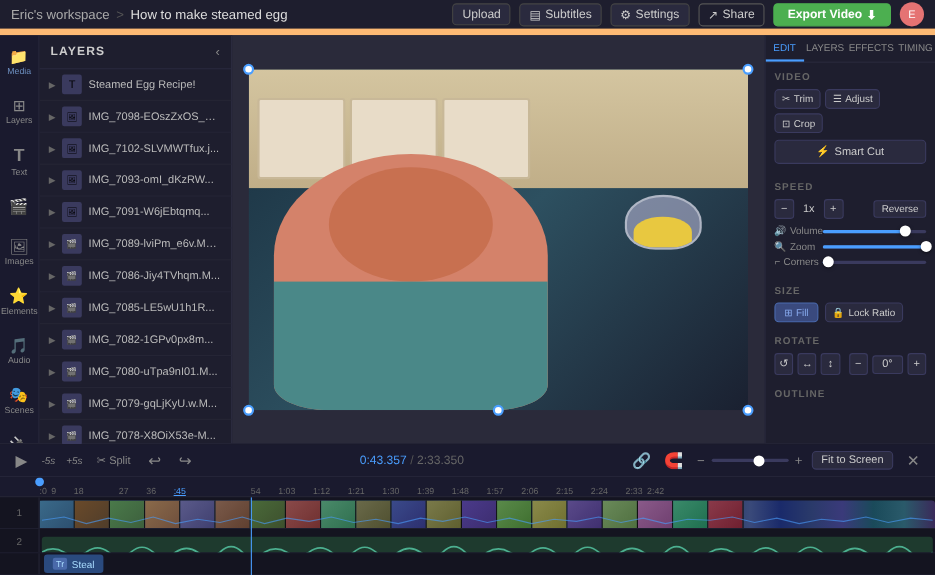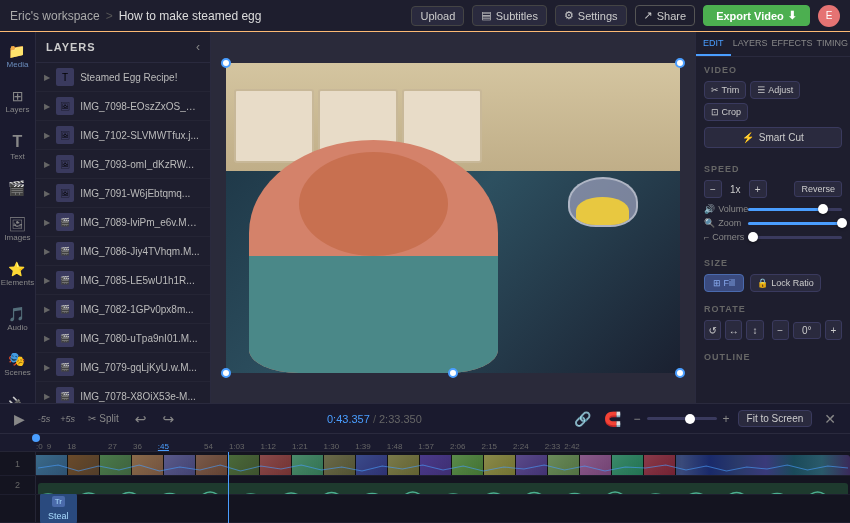--- a/index.html
+++ b/index.html
@@ -1,19 +1,19 @@
 <!DOCTYPE html>
 <html><head>
   <meta charset="utf-8">
   <style>
     * { margin: 0; padding: 0; box-sizing: border-box; }
     body { width: 850px; height: 523px; overflow: hidden; background: #1a1a2e; font-family: 'Segoe UI', Arial, sans-serif; display: flex; flex-direction: column; }
 
     
-    .topbar { height: 32px; background: #1e1e2e; display: flex; justify-content: space-between; padding: 0 10px; border-bottom: 1px solid #fdba74; flex-shrink: 0; }
+    .topbar { height: 32px; background: #1e1e2e; display: flex; justify-content: space-between; padding: 0 10px; border-bottom: 6px solid #fdba74; flex-shrink: 0; }
     .topbar-left { display: flex; align-items: center; gap: 6px; font-size: 12px; color: #aaa; }
     .topbar-left .workspace { color: #aaa; }
     .topbar-left .separator { color: #555; }
     .topbar-left .title { color: #ddd; font-weight: 500; }
     .topbar-right { display: flex; align-items: center; gap: 8px; }
     .topbar-btn { background: #2a2a3e; border: 1px solid #444; color: #ccc; font-size: 11px; padding: 3px 8px; border-radius: 4px; cursor: pointer; display: flex; align-items: center; gap: 4px; }
     .topbar-btn.export { background: #4CAF50; border-color: #4CAF50; color: white; font-weight: 600; padding: 3px 12px; }
     .topbar-btn.share { background: transparent; border: 1px solid #555; }
     .avatar { width: 22px; height: 22px; border-radius: 50%; background: #e57373; display: flex; align-items: center; justify-content: center; font-size: 10px; color: white; }
 
@@ -118,21 +118,21 @@
     .track-content { flex: 1; height: 100%; position: relative; overflow: hidden; }
 
     
     .filmstrip { height: 36px; display: flex; overflow: hidden; position: absolute; left: 0; right: 0; top: 3px; border-radius: 3px; }
 
     
     .waveform { height: 28px; position: absolute; left: 0; right: 0; top: 7px; background: #1e3a2e; border-radius: 3px; overflow: hidden; display: flex; align-items: center; }
 
     
     .timeline-label-track { height: 28px; display: flex; align-items: center; border-bottom: 1px solid #1e1e2e; }
-    .tl-label { background: #2a4a7e; border-radius: 3px; padding: 3px 8px; font-size: 9px; color: #aaddff; margin-left: 4px; display: flex; align-items: center; gap: 4px; flex-direction: column; }
+    .tl-label { background: #2a4a7e; border-radius: 3px; padding: 3px 8px; font-size: 9px; color: #aaddff; margin-left: 4px; display: flex; align-items: center; gap: 4px; }
 
     .playhead-line { position: absolute; left: 36px; top: 0; bottom: 0; width: 1px; background: #4a9eff; z-index: 10; pointer-events: none; }
 
     
     .skip-btn { font-size: 9px; color: #888; background: none; border: none; cursor: pointer; padding: 0 1px; font-style: italic; }
   </style>
 </head>
 <body>
 
 <div class="topbar">
@@ -447,21 +447,21 @@
   </div>
 
   <div class="timeline-ruler">
     <div class="playhead-indicator"></div>
     <div style="display:flex;align-items:flex-end;height:100%;width:100%;overflow:hidden;">
       <span style="font-size:8px;color:#666;margin-right:4px;">:0</span>
       <span style="font-size:8px;color:#666;margin-right:16px;">9</span>
       <span style="font-size:8px;color:#666;margin-right:32px;">18</span>
       <span style="font-size:8px;color:#666;margin-right:16px;">27</span>
       <span style="font-size:8px;color:#666;margin-right:16px;">36</span>
-      <span style="font-size:8px;color:#4a9eff;margin-right:8px;text-decoration:underline;">:45</span>
+      <span style="font-size:8px;color:#4a9eff;margin-right:32px;text-decoration:underline;">:45</span>
       <span style="font-size:8px;color:#666;margin-right:16px;padding-left:27px;">54</span>
       <span style="font-size:8px;color:#666;margin-right:16px;">1:03</span>
       <span style="font-size:8px;color:#666;margin-right:16px;">1:12</span>
       <span style="font-size:8px;color:#666;margin-right:16px;">1:21</span>
       <span style="font-size:8px;color:#666;margin-right:16px;">1:30</span>
       <span style="font-size:8px;color:#666;margin-right:16px;">1:39</span>
       <span style="font-size:8px;color:#666;margin-right:16px;">1:48</span>
       <span style="font-size:8px;color:#666;margin-right:16px;">1:57</span>
       <span style="font-size:8px;color:#666;margin-right:16px;">2:06</span>
       <span style="font-size:8px;color:#666;margin-right:16px;">2:15</span>

